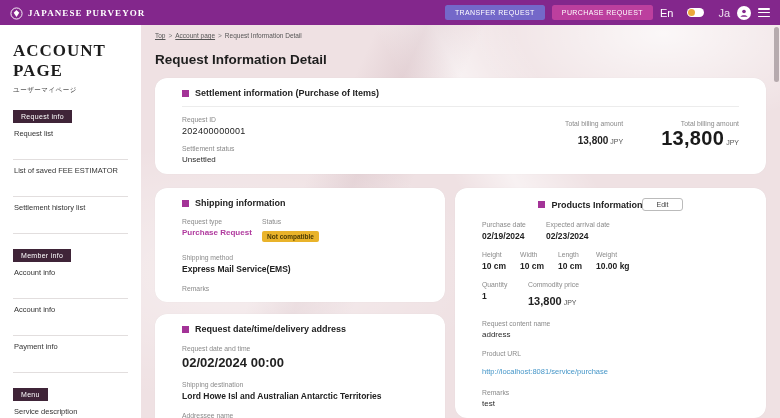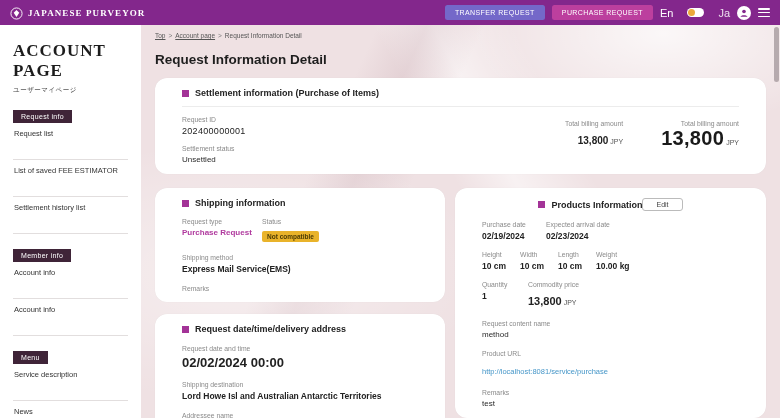--- a/index.html
+++ b/index.html
@@ -141,20 +141,21 @@
     <div class="side-subtitle">ユーザーマイページ</div>
 
     <div class="side-header">Request info</div>
     <div class="side-item">Request list</div>
     <div class="side-item">List of saved FEE ESTIMATOR</div>
     <div class="side-item">Settlement history list</div>
 
     <div class="side-header">Member info</div>
     <div class="side-item">Account info</div>
     <div class="side-item">Account info</div>
+    <div class="side-item">Payment info</div>
 
     <div class="side-header">Menu</div>
     <div class="side-item">Service description</div>
     <div class="side-item">News</div>
     <div class="side-item">Inquiry form</div>
 
     <button class="logout">LOGOUT</button>
   </aside>
 
   <main class="main">
@@ -278,21 +279,21 @@
               <div class="label">Quantity</div>
               <div class="val-md-bold stack-value">1</div>
             </div>
             <div>
               <div class="label">Commodity price</div>
               <div class="stack-value"><span class="price-amt">13,800</span><span class="cur">JPY</span></div>
             </div>
           </div>
 
           <div class="label stack-label">Request content name</div>
-          <div class="value stack-value">method</div>
+          <div class="value stack-value">address</div>
 
           <div class="label stack-label">Product URL</div>
           <div class="stack-value"><a class="link">http://localhost:8081/service/purchase</a></div>
 
           <div class="label stack-label">Remarks</div>
           <div class="value stack-value">test</div>
         </section>
       </div>
     </div>
 

